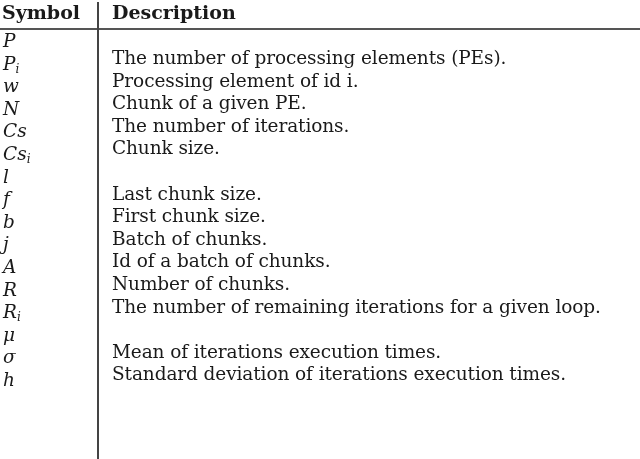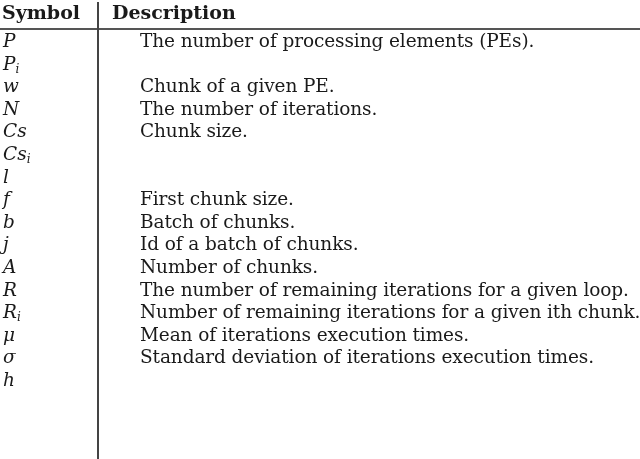--- a/index.html
+++ b/index.html
@@ -7,57 +7,59 @@
          font-family: "DejaVu Serif", "Liberation Serif", serif; color: #1a1a1a; }
   .table { position: absolute; left: 0; top: 0; width: 640px; }
   .vrule { position: absolute; left: 97px; top: 2px; width: 1.5px; height: 457px; background: #444; }
   .hrule { position: absolute; left: 0; top: 28px; width: 640px; height: 1.5px; background: #555; }
   .header { position: absolute; top: 1px; left: 0; width: 620px; height: 24px; font-weight: bold; font-size: 19px; padding-left: 18px; }
   .header .c1 { position: absolute; left: 2px; top: 0; }
   .header .c2 { position: absolute; left: 112px; top: 0; }
   .row { position: absolute; left: 0; width: 640px; height: 22px; font-size: 18.5px; line-height: 22px; }
   .row .sym { position: absolute; left: 3px; top: 0; font-style: italic; white-space: nowrap; }
   .row .sym sub { font-size: 12px; vertical-align: -3px; }
-  .row .desc { position: absolute; left: 112px; top: 0; white-space: nowrap; letter-spacing: -0.1px; margin-left: 28px; }
+  .row .desc { position: absolute; left: 112px; top: 17px; white-space: nowrap; letter-spacing: -0.1px; }
 </style>
 </head>
 <body>
 
 <div class="table">
   <div class="header">
     <span class="c1">Symbol</span>
     <span class="c2">Description</span>
   </div>
   <div class="hrule"></div>
   <div class="vrule"></div>
   <div id="rows">
       <div class="row" style="top: 30px;">
         <span class="sym">P</span>
         <span class="desc">The number of processing elements (PEs).</span>
       </div>
       <div class="row" style="top: 52.6px; padding-left: 11px;">
         <span class="sym">P<sub>i</sub></span>
+        <span class="desc">Processing element of id i.</span>
       </div>
       <div class="row" style="top: 75.2px;">
         <span class="sym">w</span>
         <span class="desc">Chunk of a given PE.</span>
       </div>
       <div class="row" style="top: 97.8px;">
         <span class="sym">N</span>
         <span class="desc">The number of iterations.</span>
       </div>
       <div class="row" style="top: 120.4px;">
         <span class="sym">Cs</span>
         <span class="desc">Chunk size.</span>
       </div>
       <div class="row" style="top: 143px;">
         <span class="sym">Cs<sub>i</sub></span>
       </div>
       <div class="row" style="top: 165.6px;">
         <span class="sym">l</span>
+        <span class="desc">Last chunk size.</span>
       </div>
       <div class="row" style="top: 188.2px;">
         <span class="sym">f</span>
         <span class="desc">First chunk size.</span>
       </div>
       <div class="row" style="top: 210.8px;">
         <span class="sym">b</span>
         <span class="desc">Batch of chunks.</span>
       </div>
       <div class="row" style="top: 233.4px;">
@@ -67,21 +69,20 @@
       <div class="row" style="top: 256px;">
         <span class="sym">A</span>
         <span class="desc">Number of chunks.</span>
       </div>
       <div class="row" style="top: 278.6px;">
         <span class="sym">R</span>
         <span class="desc">The number of remaining iterations for a given loop.</span>
       </div>
       <div class="row" style="top: 301.2px; text-align: center;">
         <span class="sym">R<sub>i</sub></span>
-        <span class="desc">Number of remaining iterations for a given ith chunk.</span>
       </div>
       <div class="row" style="top: 323.8px;">
         <span class="sym">μ</span>
         <span class="desc">Mean of iterations execution times.</span>
       </div>
       <div class="row" style="top: 346.4px;">
         <span class="sym">σ</span>
         <span class="desc">Standard deviation of iterations execution times.</span>
       </div>
       <div class="row" style="top: 369px;">

